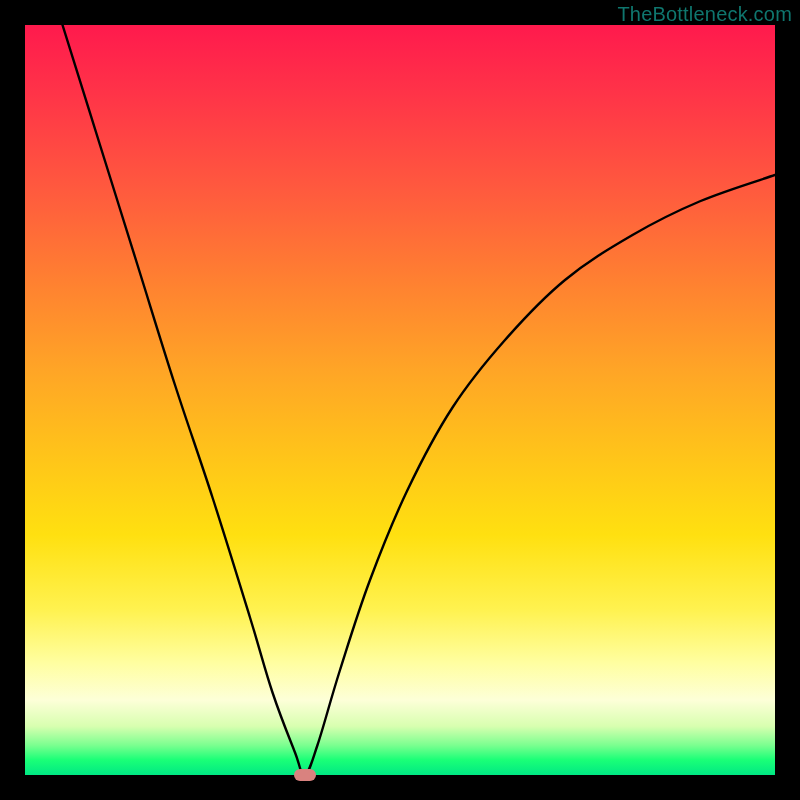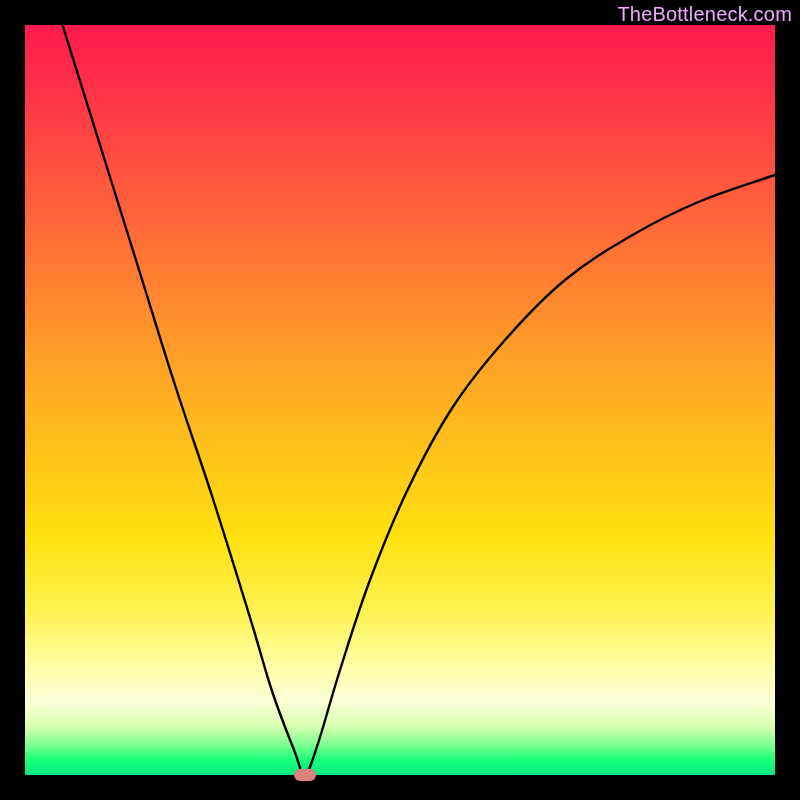--- a/index.html
+++ b/index.html
@@ -53,21 +53,21 @@
     border-radius: 6px;
     background: #d9827f;
     transform: translate(-50%, -50%);
   }
   .watermark {
     position: absolute;
     top: 3px;
     right: 8px;
     font-family: Arial, Helvetica, sans-serif;
     font-size: 20px;
-    color: #f0abfc;
+    color: #0f766e;
     letter-spacing: 0.2px;
   }
 </style>
 </head>
 <body>
 
 <div class="stage">
   <div class="watermark">TheBottleneck.com</div>
 
   <div class="plot">

